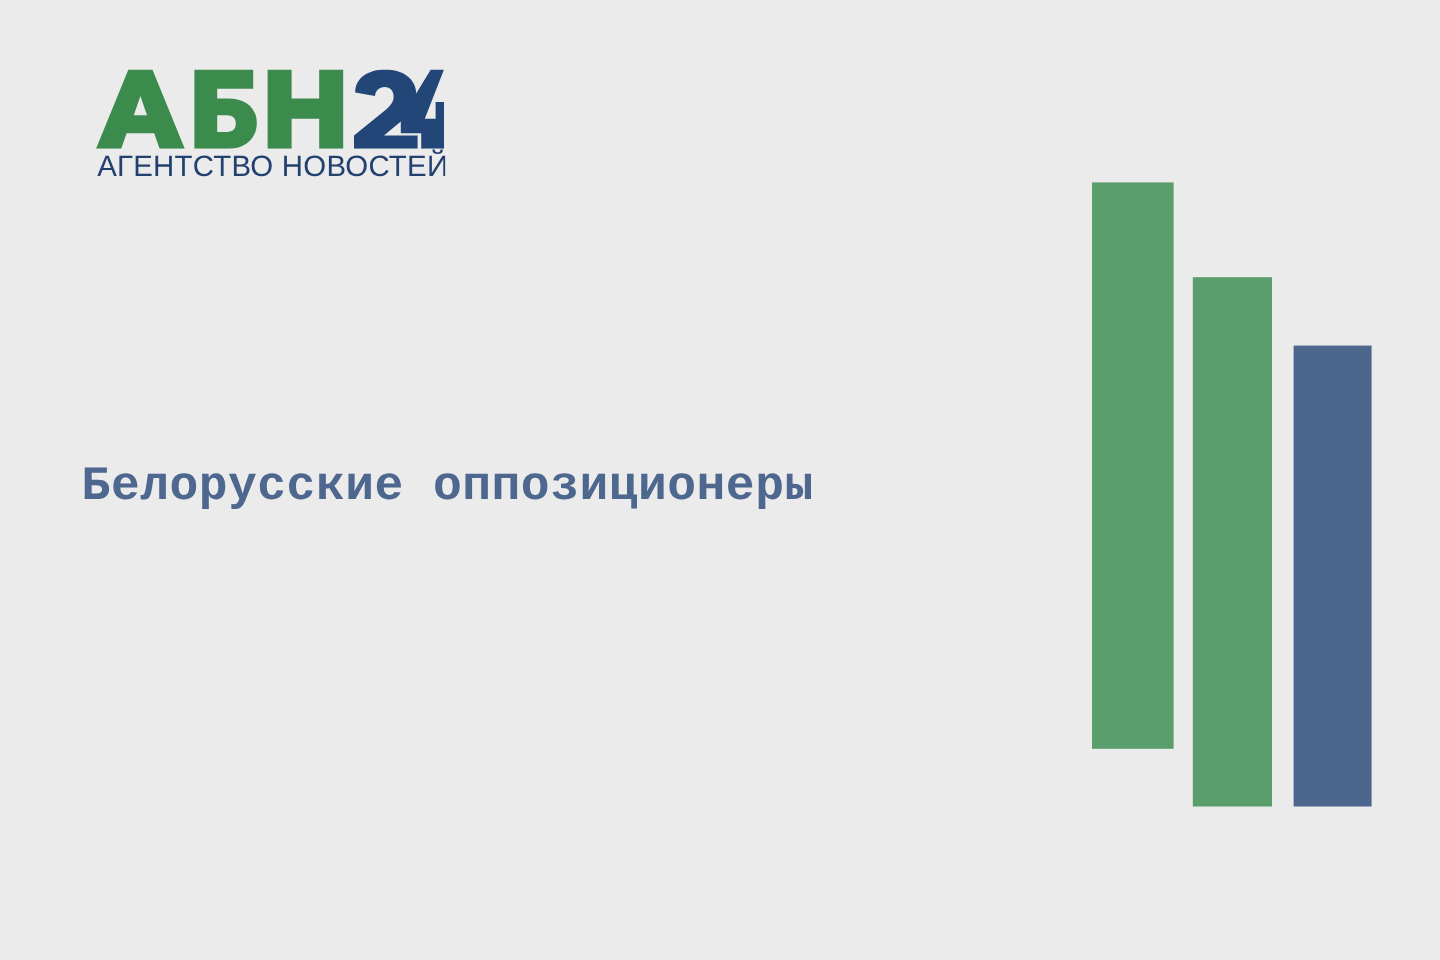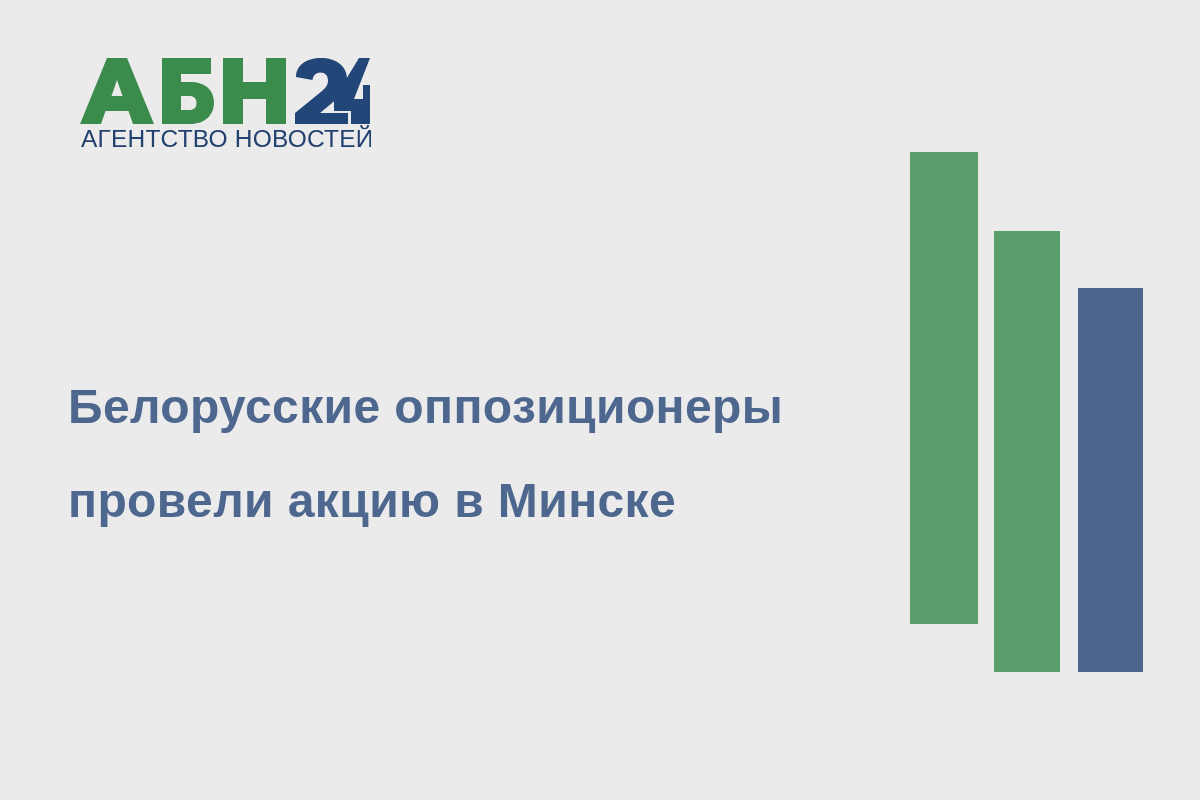--- a/index.html
+++ b/index.html
@@ -48,23 +48,23 @@
   }
 
   
   #headline {
     position: absolute;
     left: 68px;
     top: 360px;
     width: 810px;
   }
   .headline-line {
-    font-family: Liberation Sans, sans-serif;
+    font-family: Liberation Mono, monospace;
     font-weight: 700;
-    font-size: 48px;
+    font-size: 40px;
     line-height: 94px;
     letter-spacing: 0.4px;
     color: #4e678f;
     white-space: nowrap;
   }
 
   
   #bars {
     position: absolute;
     left: 0;
@@ -110,21 +110,20 @@
       </g>
     </svg>
 
     <svg id="logo-tagline" viewBox="0 0 290 30" xmlns="http://www.w3.org/2000/svg">
       <text x="0" y="23" font-family="Liberation Sans, sans-serif" font-size="24.5" font-weight="400" letter-spacing="0.2" fill="#22416f">АГЕНТСТВО НОВОСТЕЙ</text>
     </svg>
   </div>
 
   <div id="headline">
     <div class="headline-line" style="color: rgb(78, 103, 143);">Белорусские оппозиционеры</div>
-    <div class="headline-line" style="color: rgb(78, 103, 143);">провели акцию в Минске</div>
   </div>
 
   <div id="bars">
     <div class="bar" style="left: 910px; top: 152px; width: 68px; height: 472px; background: rgb(90, 158, 107);"></div>
     <div class="bar" style="left: 994px; top: 231px; width: 66px; height: 569px; background: rgb(90, 158, 107);"></div>
     <div class="bar" style="left: 1078px; top: 288px; width: 65px; height: 425px; background: rgb(76, 102, 141);"></div>
   </div>
 
 </div>
 

